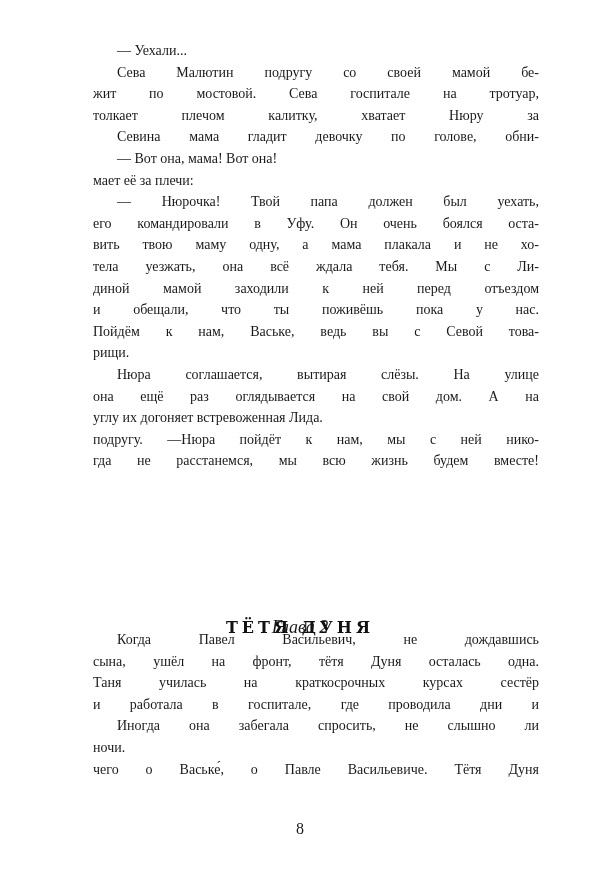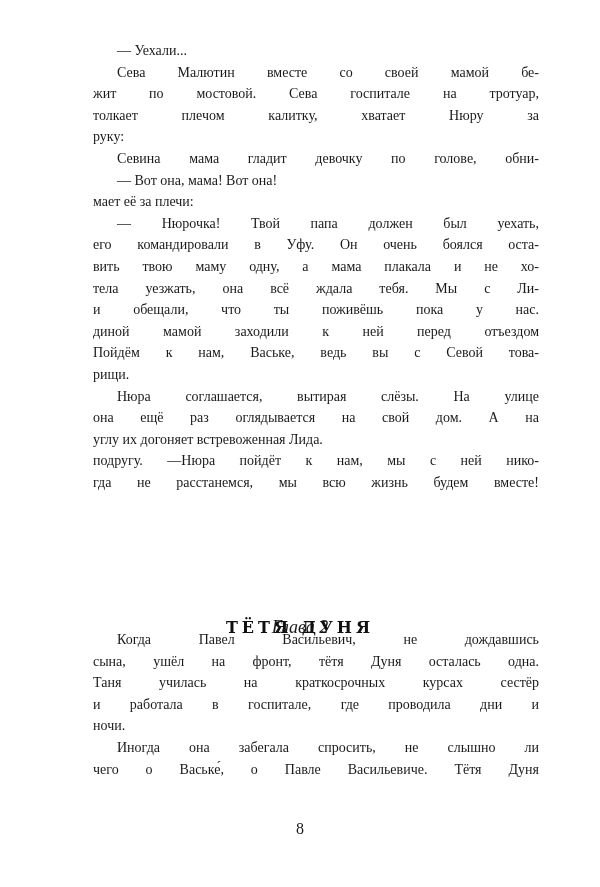--- a/index.html
+++ b/index.html
@@ -29,48 +29,47 @@
   .page-number {
     position: absolute; left: 0; width: 600px; top: 820px;
     text-align: center; font-family: "Liberation Serif", serif; font-size: 16px; color: #1a1a1a;
   }
 </style>
 </head>
 <body>
 
 <div class="page" id="block1">
     <span class="line indent last">— Уехали...</span>
-    <span class="line indent">Сева Малютин вместе со своей мамой бе-</span>
+    <span class="line indent">Сева Малютин подругу со своей мамой бе-</span>
     <span class="line">жит по мостовой. Сева госпитале на тротуар,</span>
     <span class="line">толкает плечом калитку, хватает Нюру за</span>
-    <span class="line last">руку:</span>
     <span class="line indent">Севина мама гладит девочку по голове, обни-</span>
     <span class="line indent last">— Вот она, мама! Вот она!</span>
     <span class="line last">мает её за плечи:</span>
     <span class="line indent">— Нюрочка! Твой папа должен был уехать,</span>
     <span class="line">его командировали в Уфу. Он очень боялся оста-</span>
     <span class="line">вить твою маму одну, а мама плакала и не хо-</span>
     <span class="line">тела уезжать, она всё ждала тебя. Мы с Ли-</span>
+    <span class="line">диной мамой заходили к ней перед отъездом</span>
     <span class="line">и обещали, что ты поживёшь пока у нас.</span>
-    <span class="line">диной мамой заходили к ней перед отъездом</span>
     <span class="line">Пойдём к нам, Ваське, ведь вы с Севой това-</span>
     <span class="line last">рищи.</span>
     <span class="line indent">Нюра соглашается, вытирая слёзы. На улице</span>
     <span class="line">она ещё раз оглядывается на свой дом. А на</span>
     <span class="line last">углу их догоняет встревоженная Лида.</span>
     <span class="line">подругу. —Нюра пойдёт к нам, мы с ней нико-</span>
     <span class="line">гда не расстанемся, мы всю жизнь будем вместе!</span>
   </div>
 
 <div class="chapter-label">Глава 2</div>
 <div class="chapter-title">ТЁТЯ ДУНЯ</div>
 
 <div class="page page2" id="block2">
     <span class="line indent">Когда Павел Васильевич, не дождавшись</span>
     <span class="line">сына, ушёл на фронт, тётя Дуня осталась одна.</span>
     <span class="line">Таня училась на краткосрочных курсах сестёр</span>
     <span class="line">и работала в госпитале, где проводила дни и</span>
+    <span class="line indent">Иногда она забегала спросить, не слышно ли</span>
     <span class="line last">ночи.</span>
-    <span class="line indent">Иногда она забегала спросить, не слышно ли</span>
     <span class="line">чего о Ваське́, о Павле Васильевиче. Тётя Дуня</span>
   </div>
 
 <div class="page-number">8</div>
 
 </body></html>

